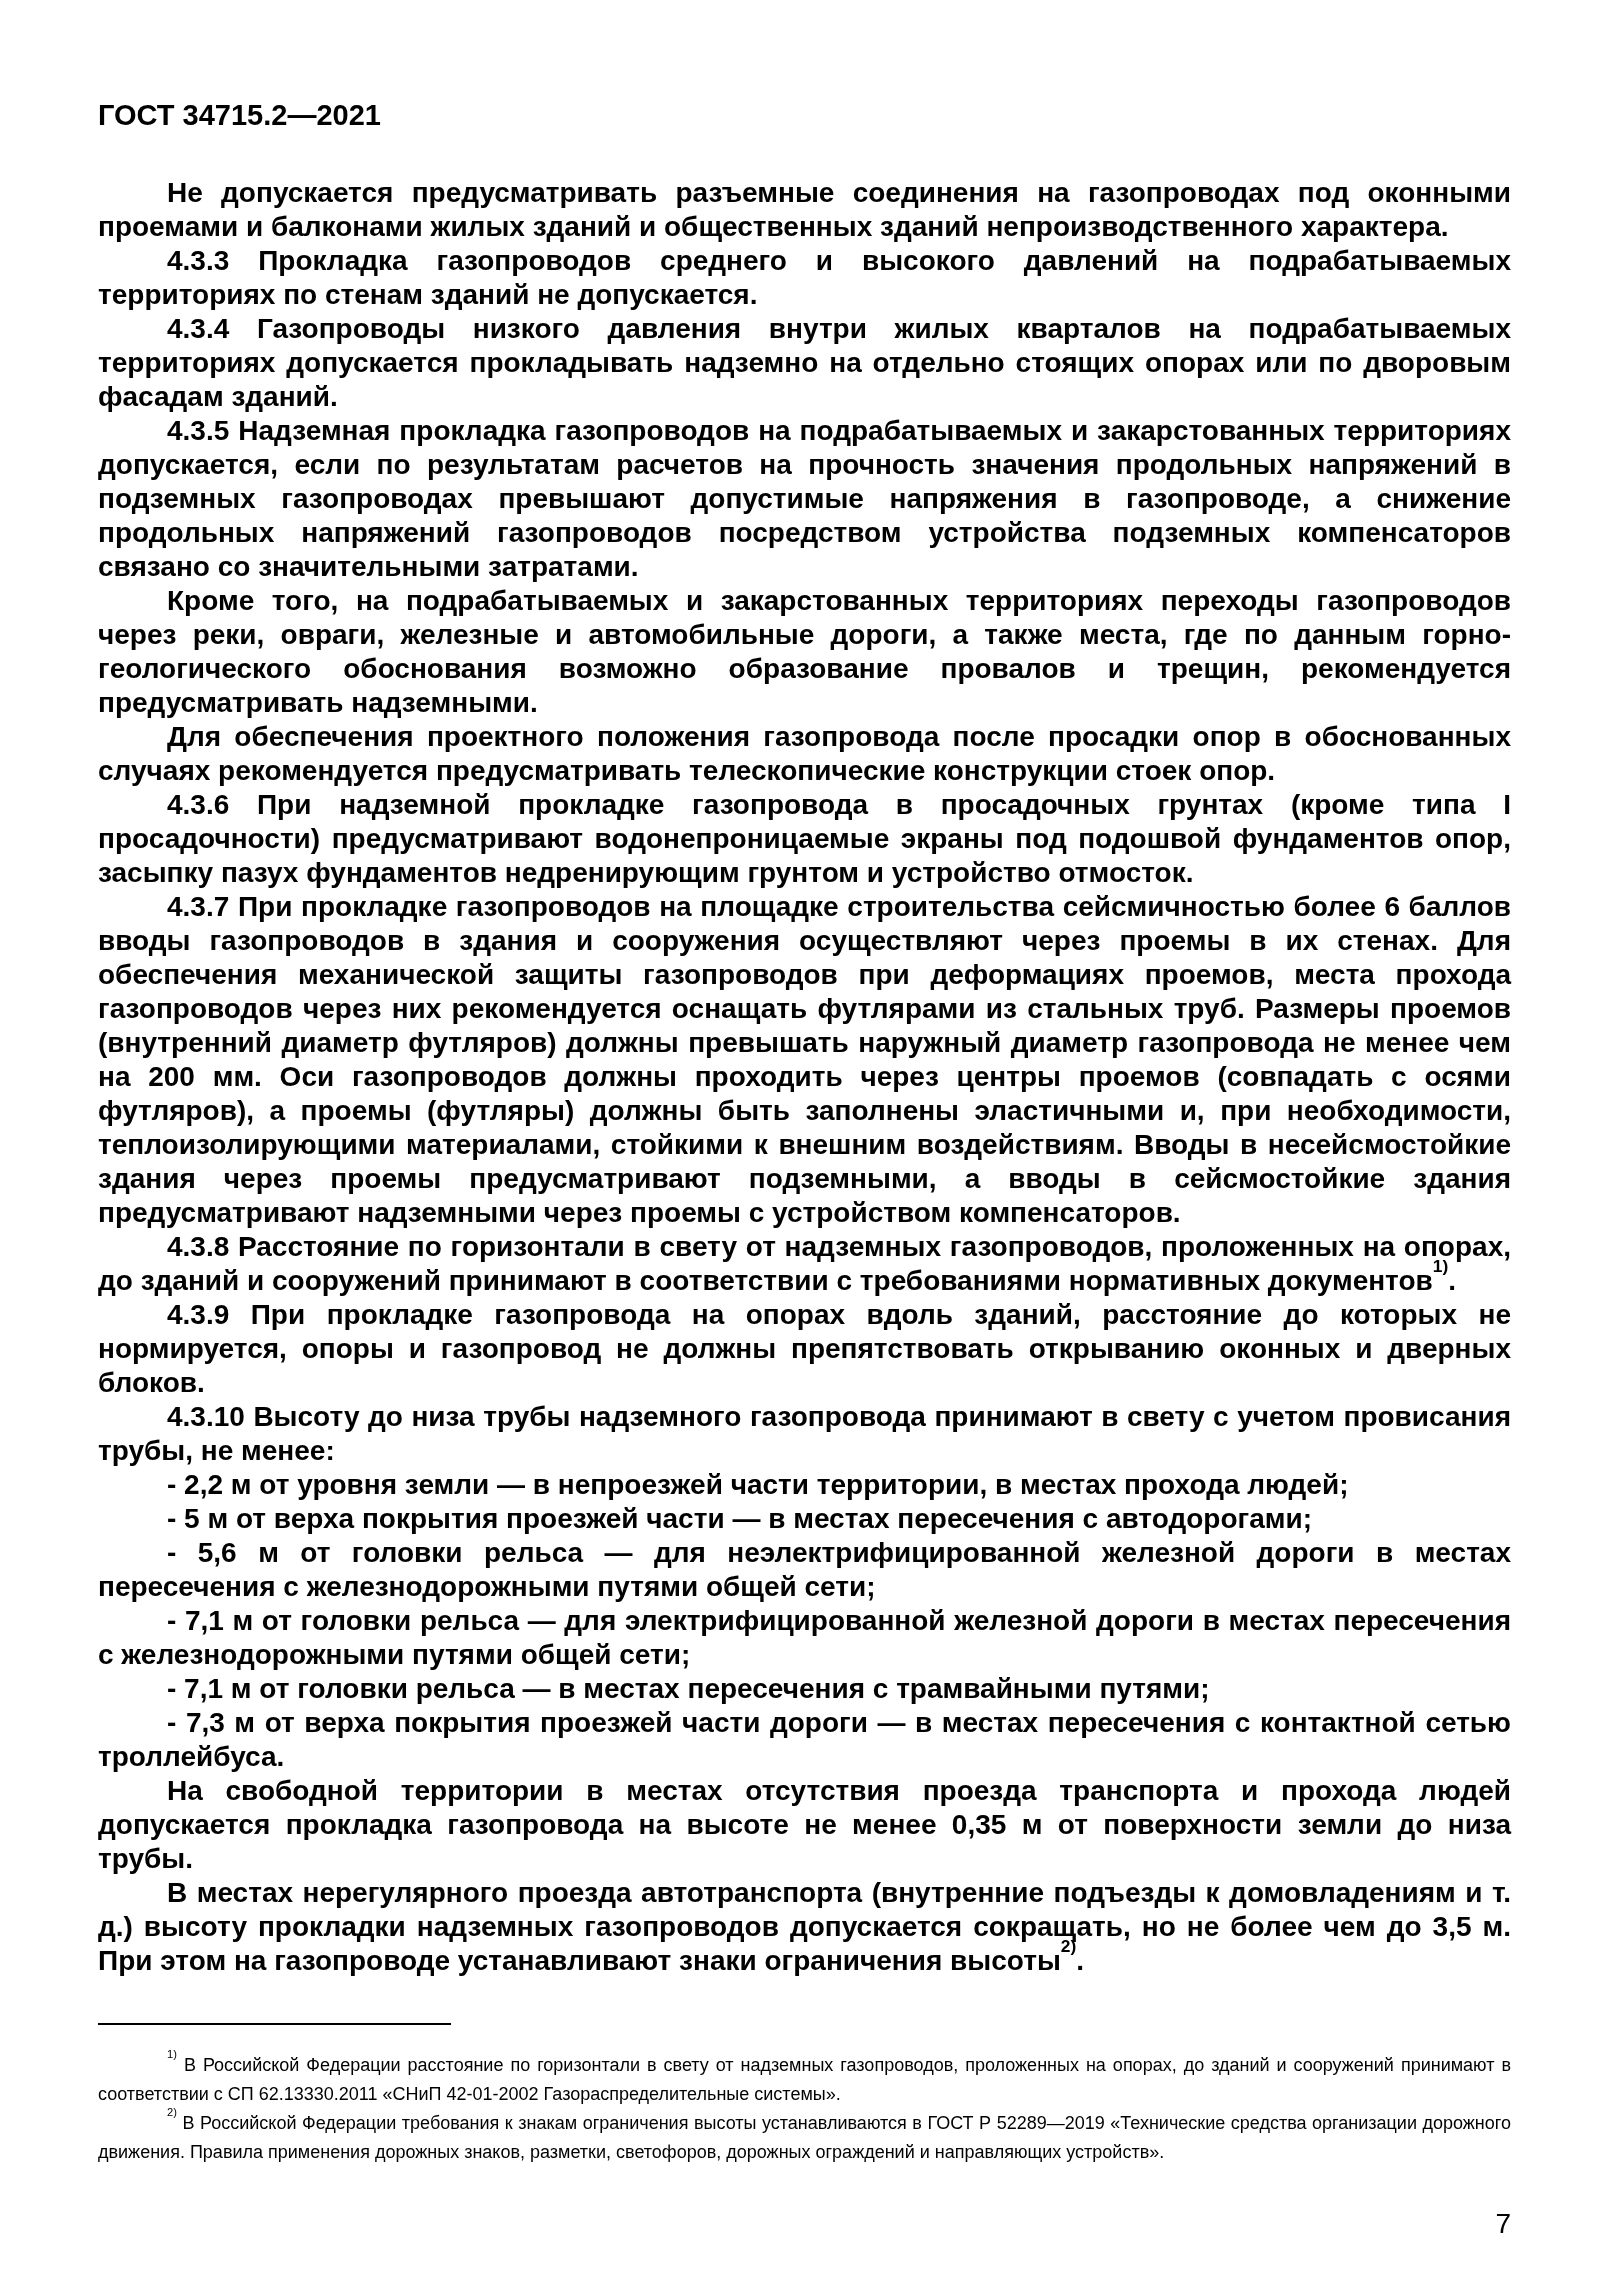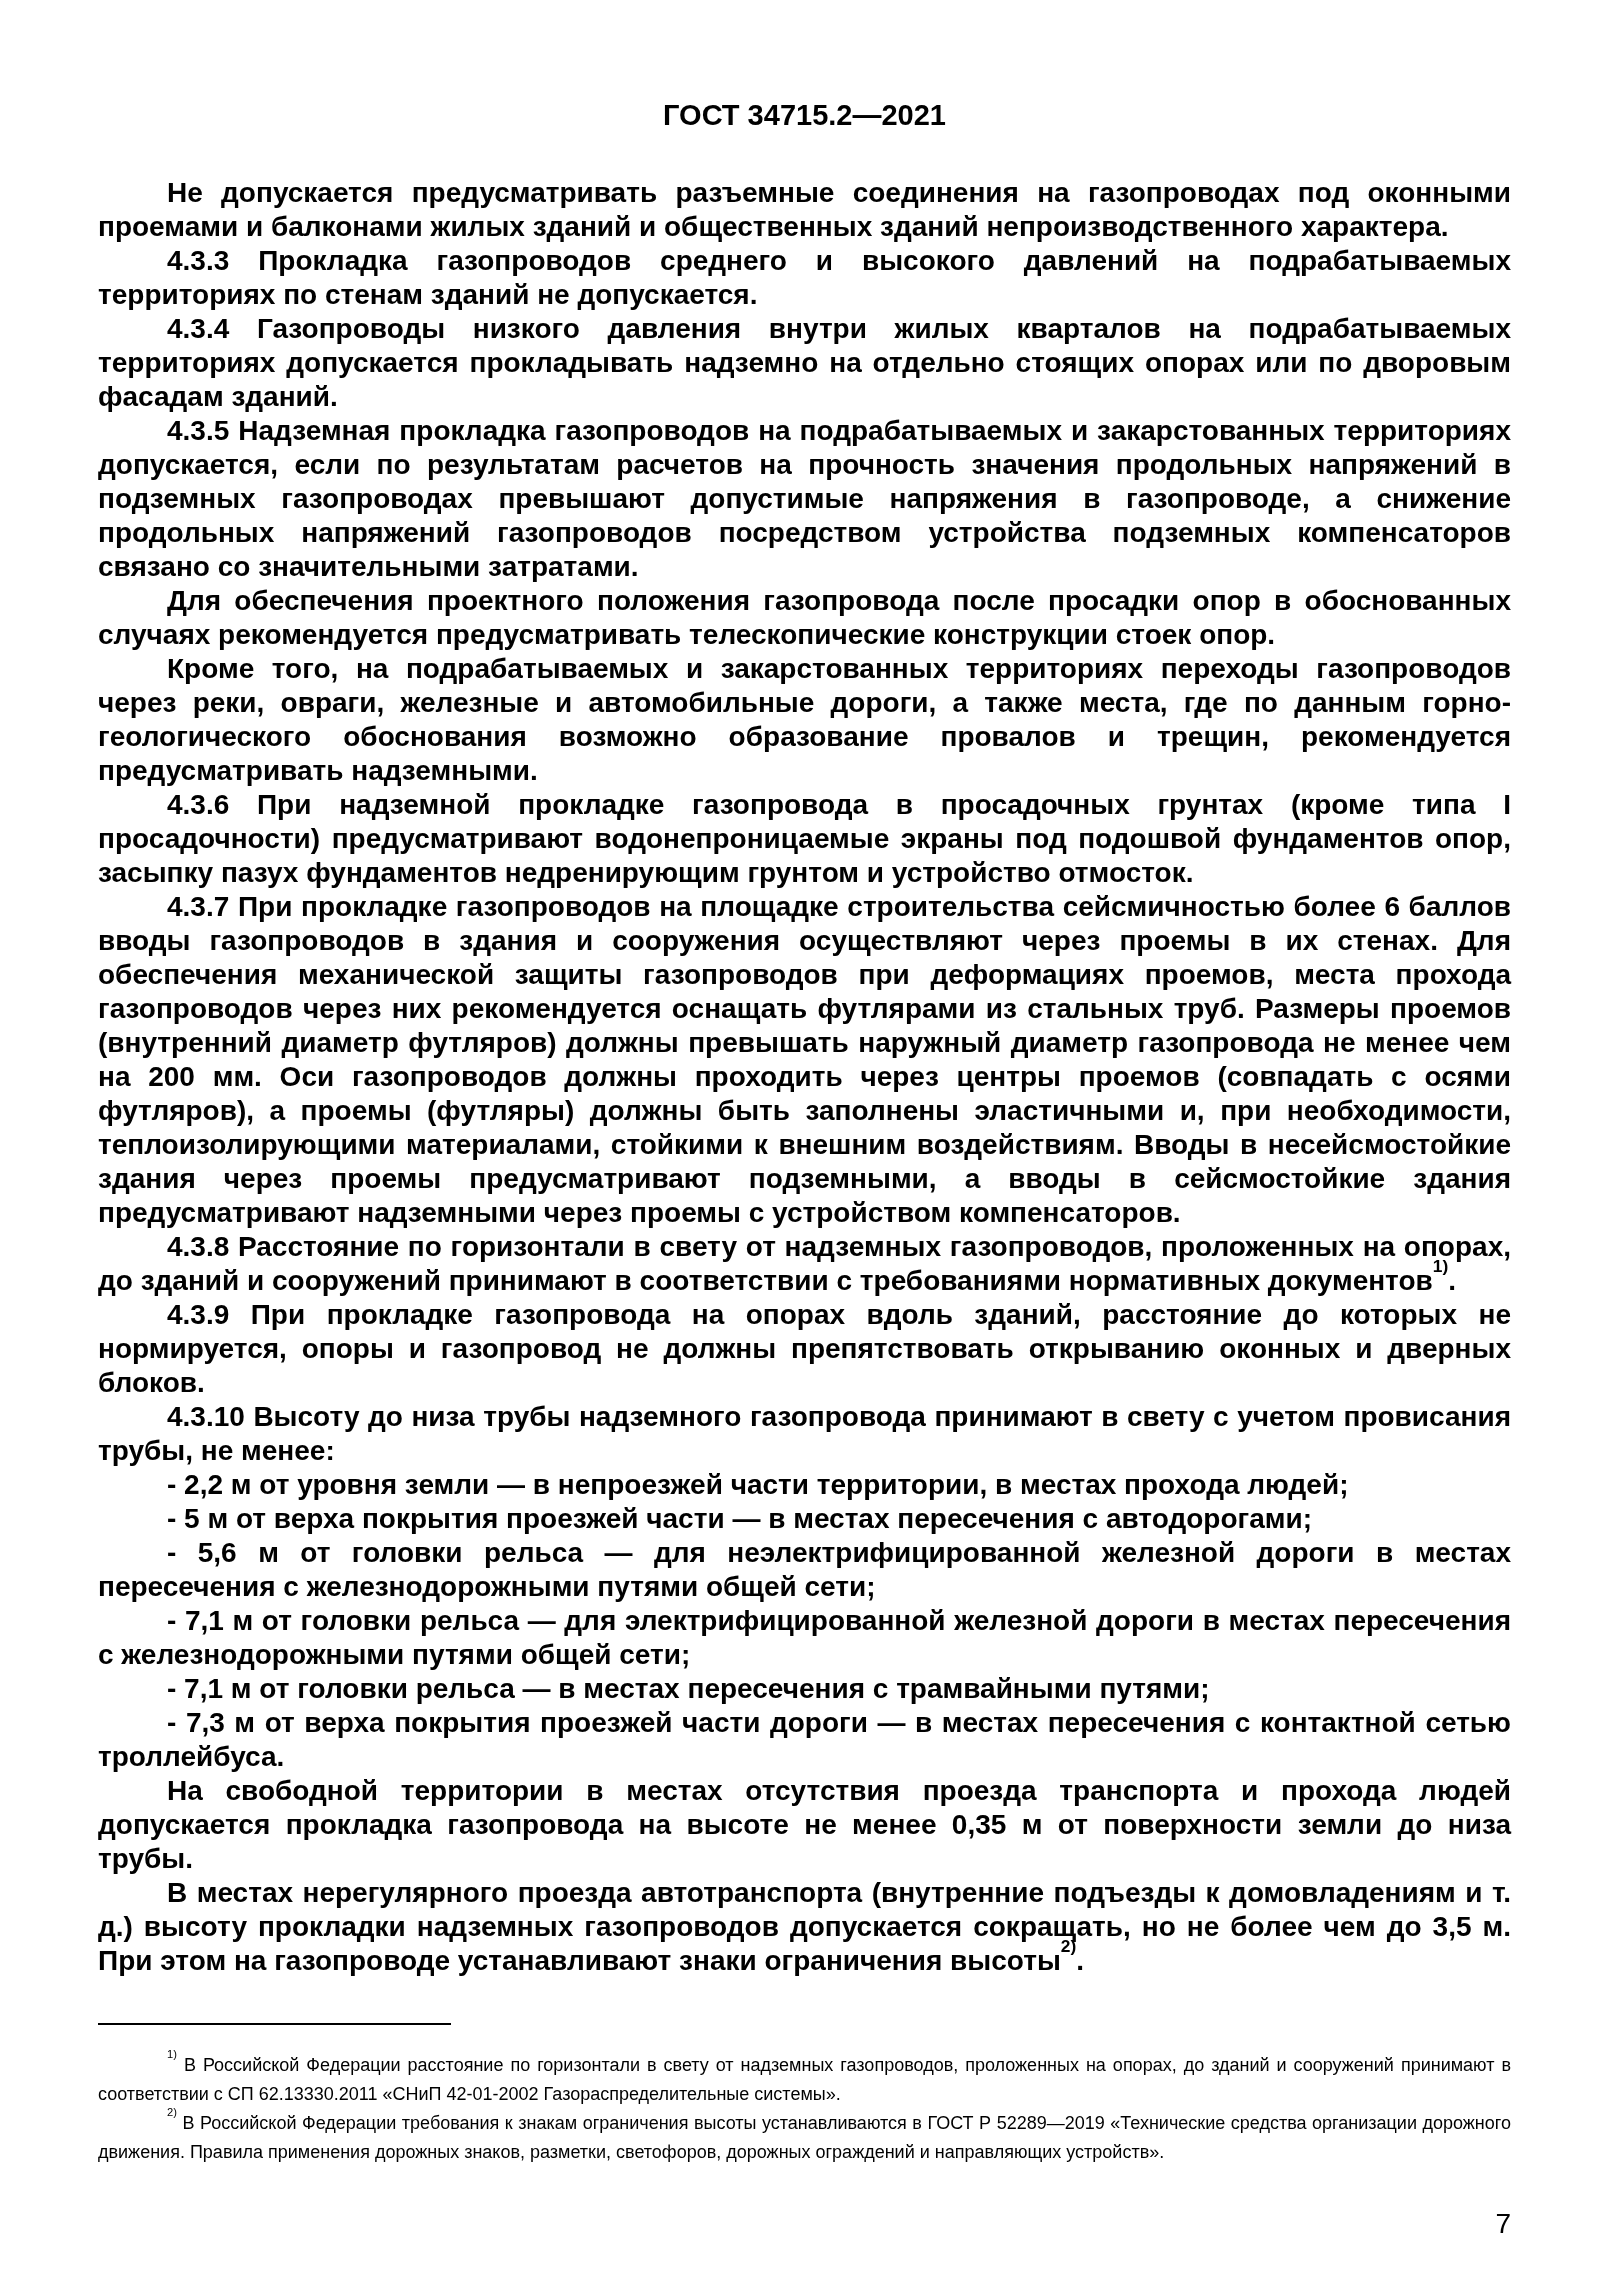--- a/index.html
+++ b/index.html
@@ -12,21 +12,21 @@
     position: relative;
     overflow: hidden;
   }
   .page {
     width: 1621px;
     height: 2293px;
     background: #ffffff;
     padding: 98px 110px 0 98px;
   }
   .doc-header {
-    text-align: center;
+    text-align: left;
     font-weight: bold;
     font-size: 29px;
     line-height: 35px;
     margin-bottom: 43px;
   }
   .doc-body p.para {
     font-size: 28px;
     line-height: 34px;
     text-align: justify;
     text-indent: 69px;
@@ -63,22 +63,22 @@
 <body>
 
 <div class="page">
   <div class="doc-header">ГОСТ 34715.2—2021</div>
 
   <div class="doc-body">
       <p class="para"><span>Не допускается предусматривать разъемные соединения на газопроводах под оконными проемами и балконами жилых зданий и общественных зданий непроизводственного характера.</span></p>
       <p class="para"><span>4.3.3 Прокладка газопроводов среднего и высокого давлений на подрабатываемых территориях по стенам зданий не допускается.</span></p>
       <p class="para"><span>4.3.4 Газопроводы низкого давления внутри жилых кварталов на подрабатываемых территориях допускается прокладывать надземно на отдельно стоящих опорах или по дворовым фасадам зданий.</span></p>
       <p class="para"><span>4.3.5 Надземная прокладка газопроводов на подрабатываемых и закарстованных территориях допускается, если по результатам расчетов на прочность значения продольных напряжений в подземных газопроводах превышают допустимые напряжения в газопроводе, а снижение продольных напряжений газопроводов посредством устройства подземных компенсаторов связано со значительными затратами.</span></p>
+      <p class="para"><span>Кроме того, на подрабатываемых и закарстованных территориях переходы газопроводов через реки, овраги, железные и автомобильные дороги, а также места, где по данным горно-геологического обоснования возможно образование провалов и трещин, рекомендуется предусматривать надземными.</span></p>
       <p class="para"><span>Для обеспечения проектного положения газопровода после просадки опор в обоснованных случаях рекомендуется предусматривать телескопические конструкции стоек опор.</span></p>
-      <p class="para"><span>Кроме того, на подрабатываемых и закарстованных территориях переходы газопроводов через реки, овраги, железные и автомобильные дороги, а также места, где по данным горно-геологического обоснования возможно образование провалов и трещин, рекомендуется предусматривать надземными.</span></p>
       <p class="para"><span>4.3.6 При надземной прокладке газопровода в просадочных грунтах (кроме типа I просадочности) предусматривают водонепроницаемые экраны под подошвой фундаментов опор, засыпку пазух фундаментов недренирующим грунтом и устройство отмосток.</span></p>
       <p class="para"><span>4.3.7 При прокладке газопроводов на площадке строительства сейсмичностью более 6 баллов вводы газопроводов в здания и сооружения осуществляют через проемы в их стенах. Для обеспечения механической защиты газопроводов при деформациях проемов, места прохода газопроводов через них рекомендуется оснащать футлярами из стальных труб. Размеры проемов (внутренний диаметр футляров) должны превышать наружный диаметр газопровода не менее чем на 200 мм. Оси газопроводов должны проходить через центры проемов (совпадать с осями футляров), а проемы (футляры) должны быть заполнены эластичными и, при необходимости, теплоизолирующими материалами, стойкими к внешним воздействиям. Вводы в несейсмостойкие здания через проемы предусматривают подземными, а вводы в сейсмостойкие здания предусматривают надземными через проемы с устройством компенсаторов.</span></p>
       <p class="para"><span>4.3.8 Расстояние по горизонтали в свету от надземных газопроводов, проложенных на опорах, до зданий и сооружений принимают в соответствии с требованиями нормативных документов</span><sup>1)</sup><span>.</span></p>
       <p class="para"><span>4.3.9 При прокладке газопровода на опорах вдоль зданий, расстояние до которых не нормируется, опоры и газопровод не должны препятствовать открыванию оконных и дверных блоков.</span></p>
       <p class="para"><span>4.3.10 Высоту до низа трубы надземного газопровода принимают в свету с учетом провисания трубы, не менее:</span></p>
       <p class="para"><span>- 2,2 м от уровня земли — в непроезжей части территории, в местах прохода людей;</span></p>
       <p class="para"><span>- 5 м от верха покрытия проезжей части — в местах пересечения с автодорогами;</span></p>
       <p class="para"><span>- 5,6 м от головки рельса — для неэлектрифицированной железной дороги в местах пересечения с железнодорожными путями общей сети;</span></p>
       <p class="para"><span>- 7,1 м от головки рельса — для электрифицированной железной дороги в местах пересечения с железнодорожными путями общей сети;</span></p>
       <p class="para"><span>- 7,1 м от головки рельса — в местах пересечения с трамвайными путями;</span></p>

